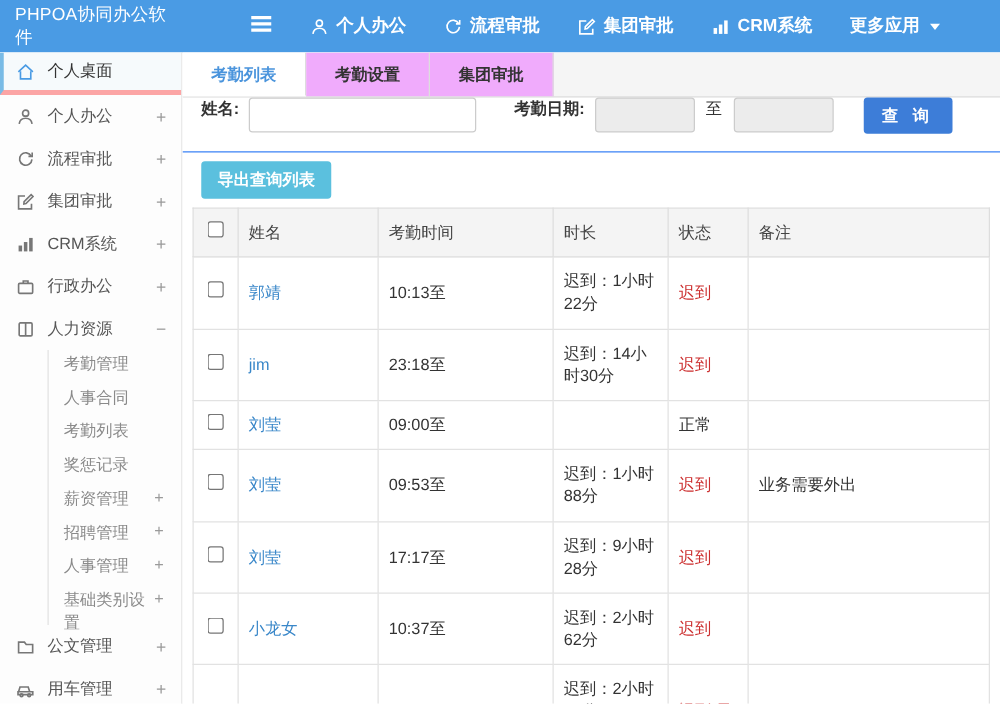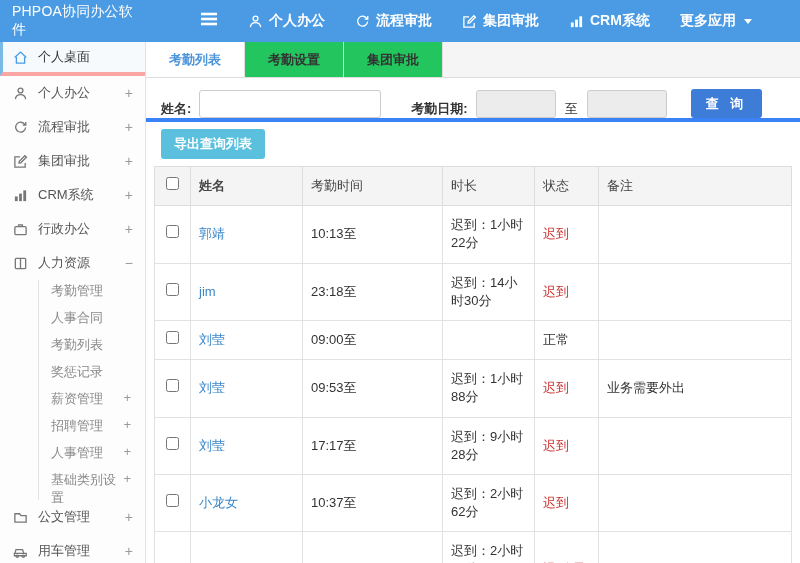--- a/index.html
+++ b/index.html
@@ -30,25 +30,25 @@
   .side-item.active .sicon { color:#4a9be4; }
   .plus { margin-left:auto; color:#9a9a9a; font-size:14px; }
   .sub-list { margin-left:38px; border-left:1px solid #e2e2e2; padding:2px 0; }
   .sub-item { height:27px; display:flex; align-items:flex-start; padding:0 14px 0 12px;
     font-size:13px; color:#8a8a8a; cursor:pointer; }
   .sub-item .plus { font-size:13px; }
 
   
   .tabbar { height:36px; background:#f5f5f5; border-bottom:1px solid #ddd; display:flex;text-align:right; }
   .tab { padding:0 23px; line-height:35px; font-size:13px; font-weight:bold; color:#333;
-    border-right:1px solid #ddd; cursor:pointer; background:#22c55e; }
+    border-right:1px solid #ddd; cursor:pointer; background:#f0abfc; }
   .tab.active { background:#fff; color:var(--tab-active,#4a94dc); border-bottom:1px solid #fff; }
 
   
-  .filter { height:44px; display:flex; align-items:flex-end; padding:0 15px; border-bottom:4px solid #3b82f6; }
+  .filter { height:44px; display:flex; align-items:flex-start; padding:0 15px; border-bottom:1px solid #3b82f6; }
   .flabel { font-size:13px; font-weight:bold; color:#333; margin-right:8px; }
   .txt { height:28px; border:1px solid #ccc; border-radius:3px; background:#fff; padding:0 6px; font-size:13px; }
   .name-input { width:182px; }
   .date-input { width:80px; background:#ececec; }
   .to-label { font-size:13px; color:#333; margin:0 9px; }
   .gap { width:30px; }
   .btn-search { margin-left:24px; background:var(--accent,#3d7dd8); color:#fff; border:none;
     border-radius:3px; height:29px; padding:0 15px; font-size:13px; font-weight:bold;
     letter-spacing:4px; cursor:pointer; }
 
@@ -58,21 +58,21 @@
     font-size:13px; font-weight:bold; cursor:pointer; }
   .btn-danger { background:var(--danger,#d9534f); }
   .btn-info { background:var(--info,#5bc0de); }
 
   
   .grid-wrap { padding:0 8px; }
   table { width:100%; border-collapse:collapse; font-size:13px; table-layout:fixed; }
   th,td { border:1px solid #e2e2e2; padding:10px 8px; text-align:left; vertical-align:middle; line-height:1.4; }
   thead th { background:#f4f4f4; color:#444; font-weight:normal; border-color:#ddd; }
   .c-check { width:36px; text-align:center; }
-  .c-name { width:112px;font-weight:bold; }
+  .c-name { width:112px; }
   .c-time { width:140px; }
   .c-dur { width:92px; }
   .c-status { width:64px; }
   td.dur { white-space:pre-line; }
   a.link { color:var(--link,#3987c9); text-decoration:none; cursor:pointer; }
   input[type="checkbox"] { width:13px; height:13px; }
 </style>
 </head>
 <body>
 

